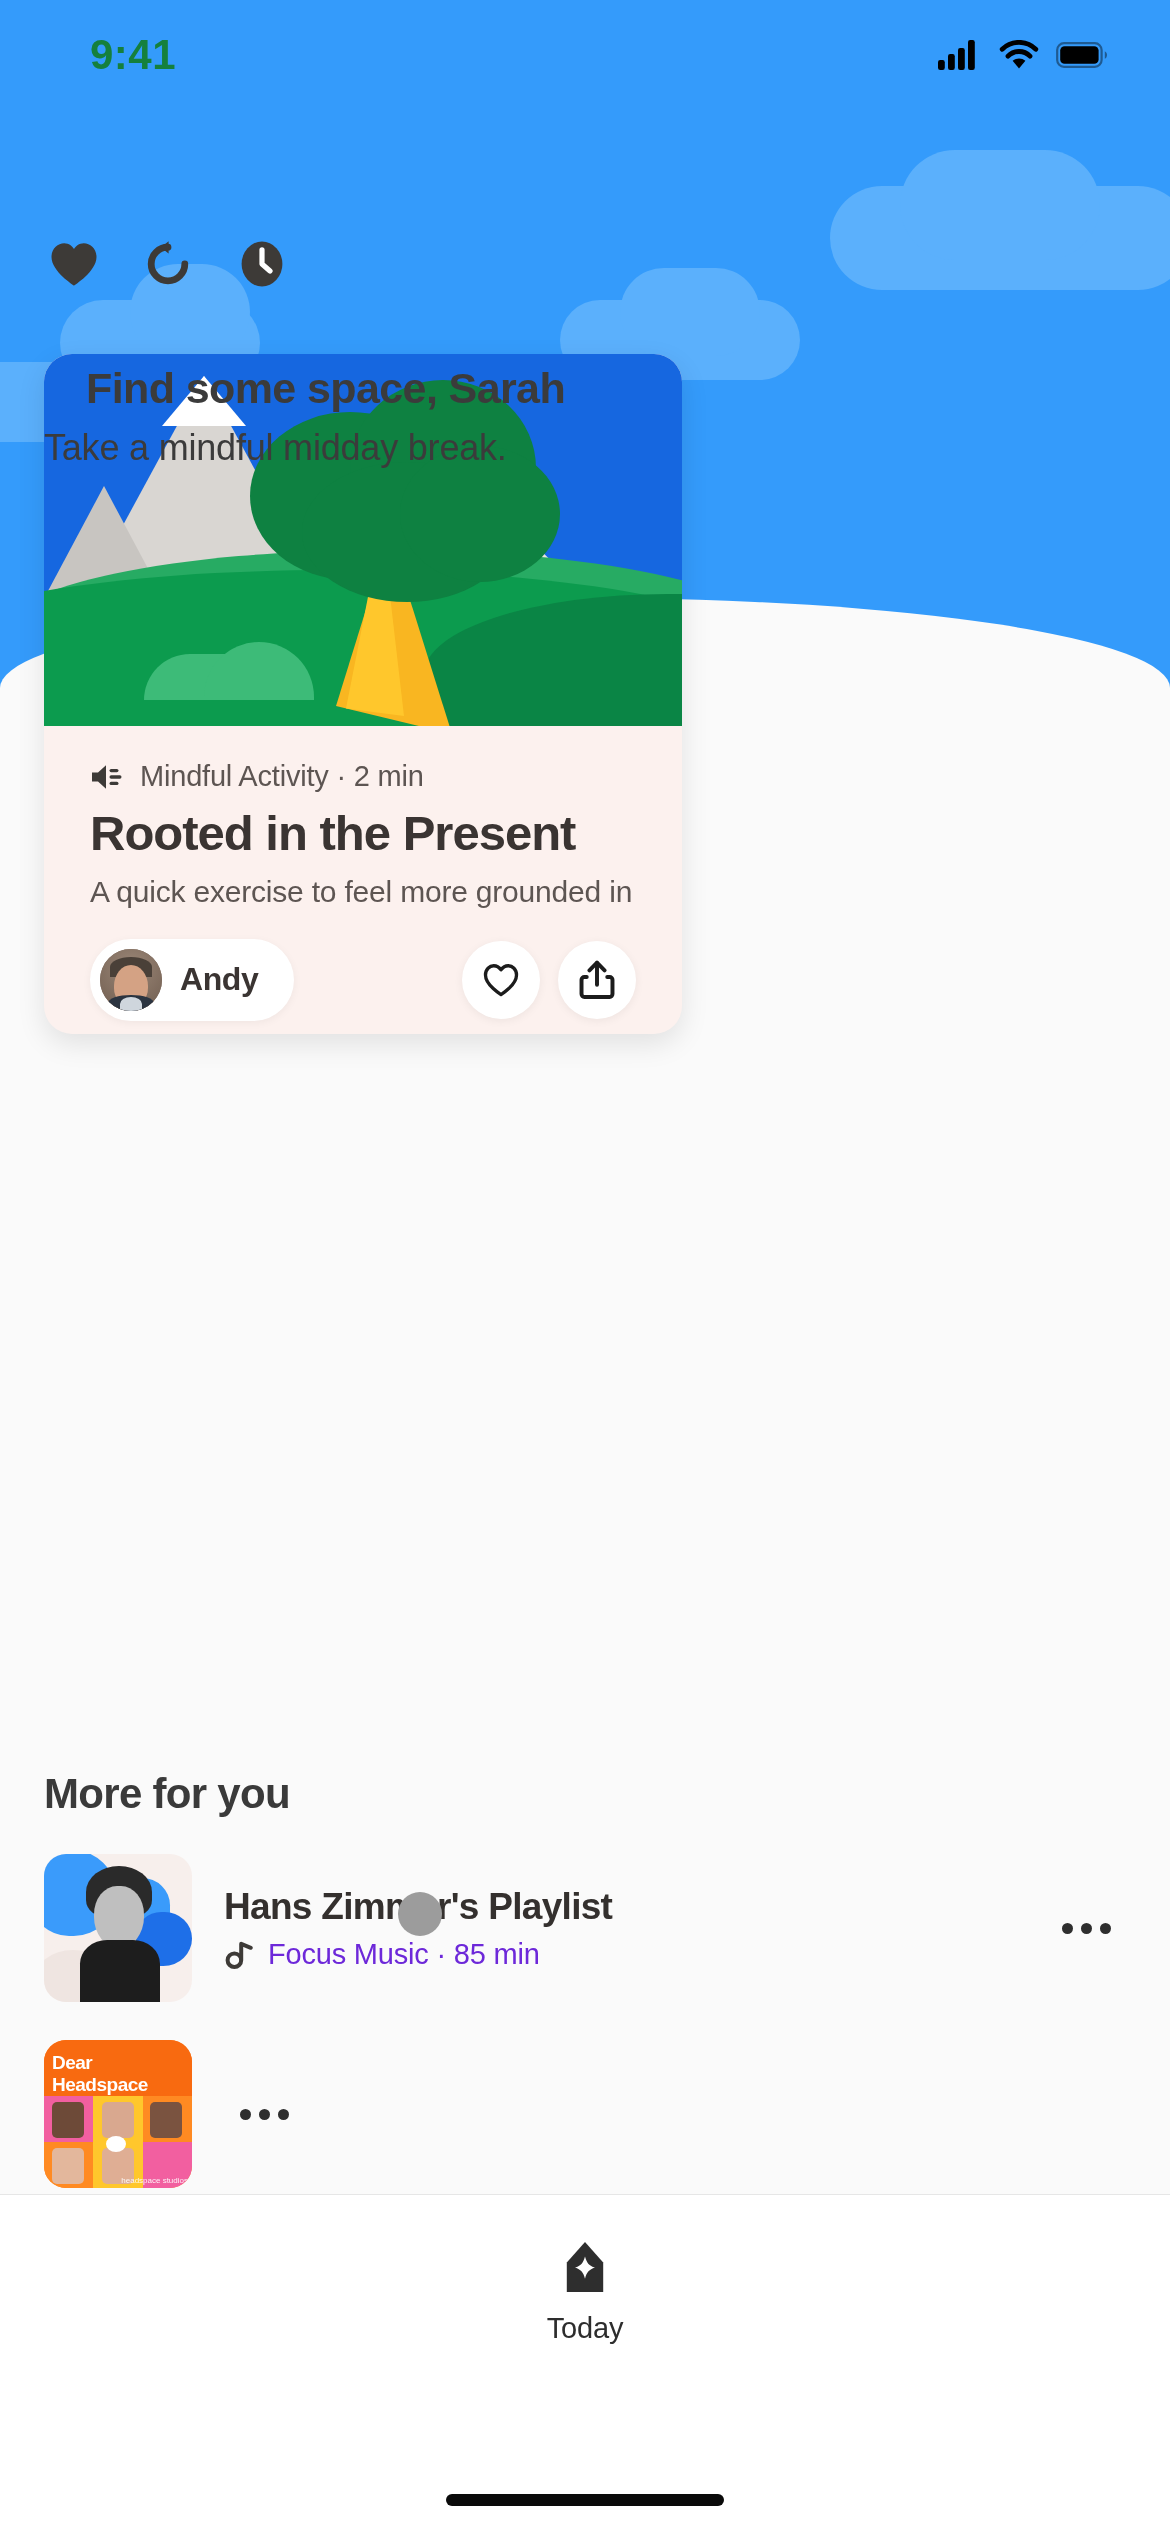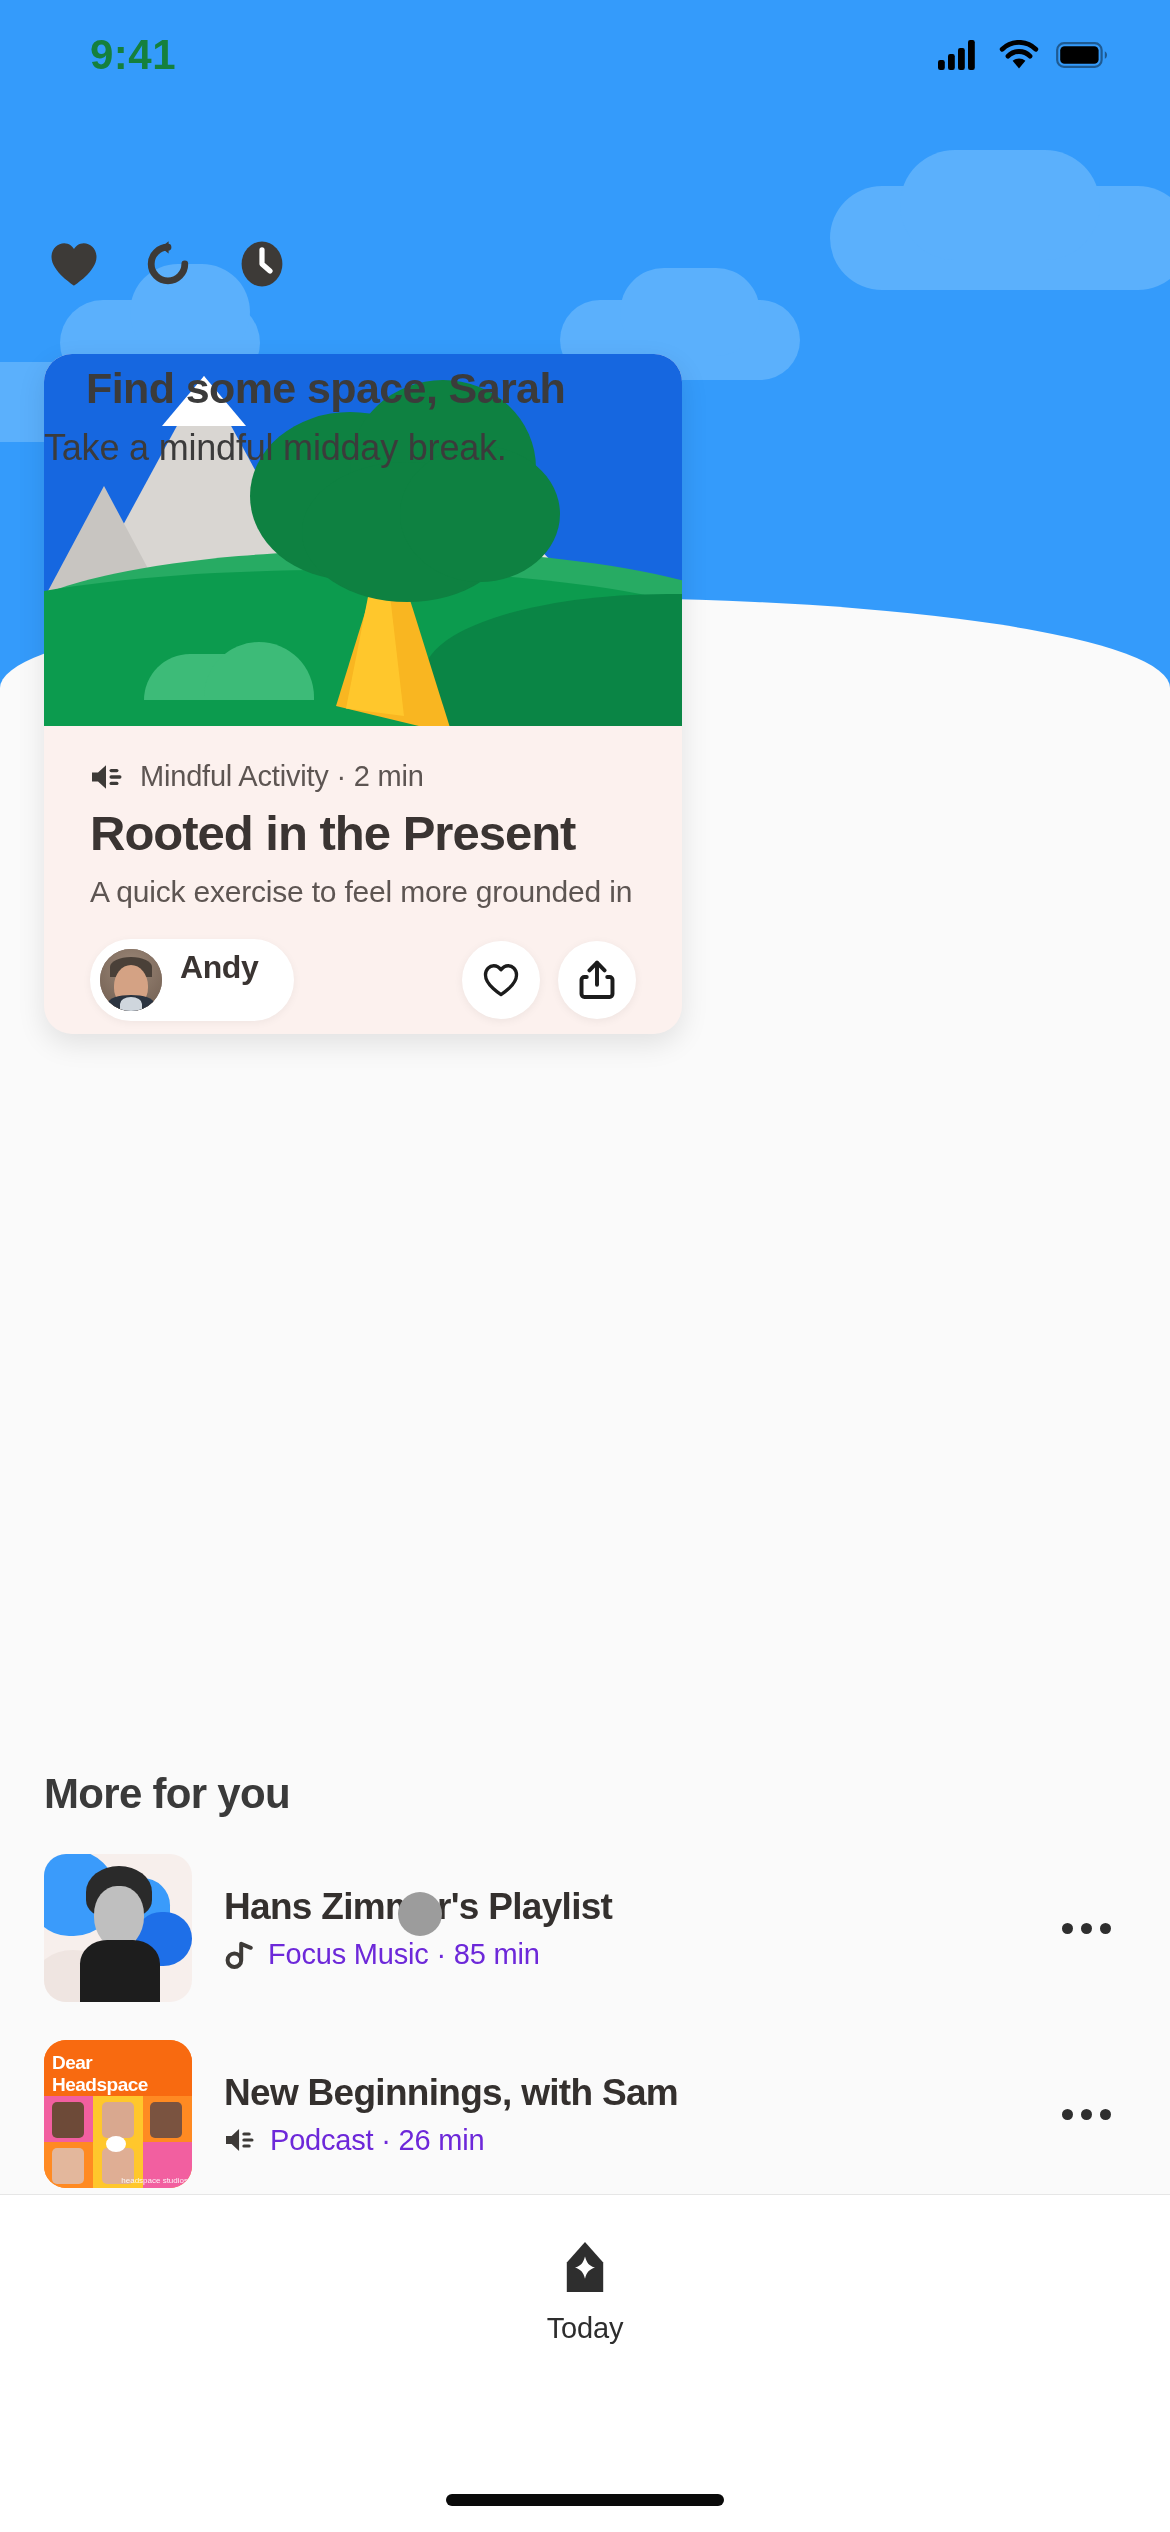--- a/index.html
+++ b/index.html
@@ -138,21 +138,21 @@
   }
   .card-desc {
     font-size:30px; color:#5D5552; margin-top:14px; letter-spacing:-0.2px;
     white-space:nowrap; overflow:hidden;
   }
   .card-footer {
     display:flex; align-items:center; justify-content:space-between;
     margin-top:30px;
   }
   .teacher-pill {
-    display:flex; gap:18px;
+    display:flex; align-items:center; gap:18px;
     background:#FFFFFF; border-radius:999px;
     padding:10px 36px 10px 10px;
     box-shadow:0 2px 8px rgba(0,0,0,0.05);
   }
   .avatar {
     width:62px; height:62px; border-radius:50%;
     overflow:hidden; position:relative; background:#7E6A5C; flex:none;
   }
   .avatar .a-bg { position:absolute; inset:0; background:radial-gradient(circle at 50% 30%, #9b8778 0%, #6f5c4e 100%); }
   .avatar .a-face { position:absolute; left:14px; top:16px; width:34px; height:42px; background:#D4A284; border-radius:50% 50% 46% 46%; }
@@ -426,32 +426,20 @@
         <div class="g g5"></div>
         <div class="g g6"></div>
       <div class="f f1"></div>
         <div class="f f2"></div>
         <div class="f f3"></div>
       <div class="f f4"></div>
         <div class="f f5"></div>
       <div class="bubble"></div>
       <div class="hs">headspace studios</div>
     </div>
-    <div class="row-text">
-      <div class="row-title">New Beginnings, with Sam</div>
-      <div class="row-meta">
-        <svg width="32" height="28" viewBox="0 0 17 15">
-          <path d="M1 5.3 H4 L8 1.6 V13.4 L4 9.7 H1 Z" fill="#3D3A37"></path>
-          <path d="M10.6 4.3 h2.8" stroke="#3D3A37" stroke-width="1.7" stroke-linecap="round"></path>
-          <path d="M10.6 7.5 h4.3" stroke="#3D3A37" stroke-width="1.7" stroke-linecap="round"></path>
-          <path d="M10.6 10.7 h2.8" stroke="#3D3A37" stroke-width="1.7" stroke-linecap="round"></path>
-        </svg>
-        <span class="row-meta-text">Podcast · 26 min</span>
-      </div>
-    </div>
     <div class="more-btn">
       <span class="dot3"></span>
         <span class="dot3"></span>
         <span class="dot3"></span>
     </div>
   </div>
 
   <div class="row-divider"></div>
 </div>
 

